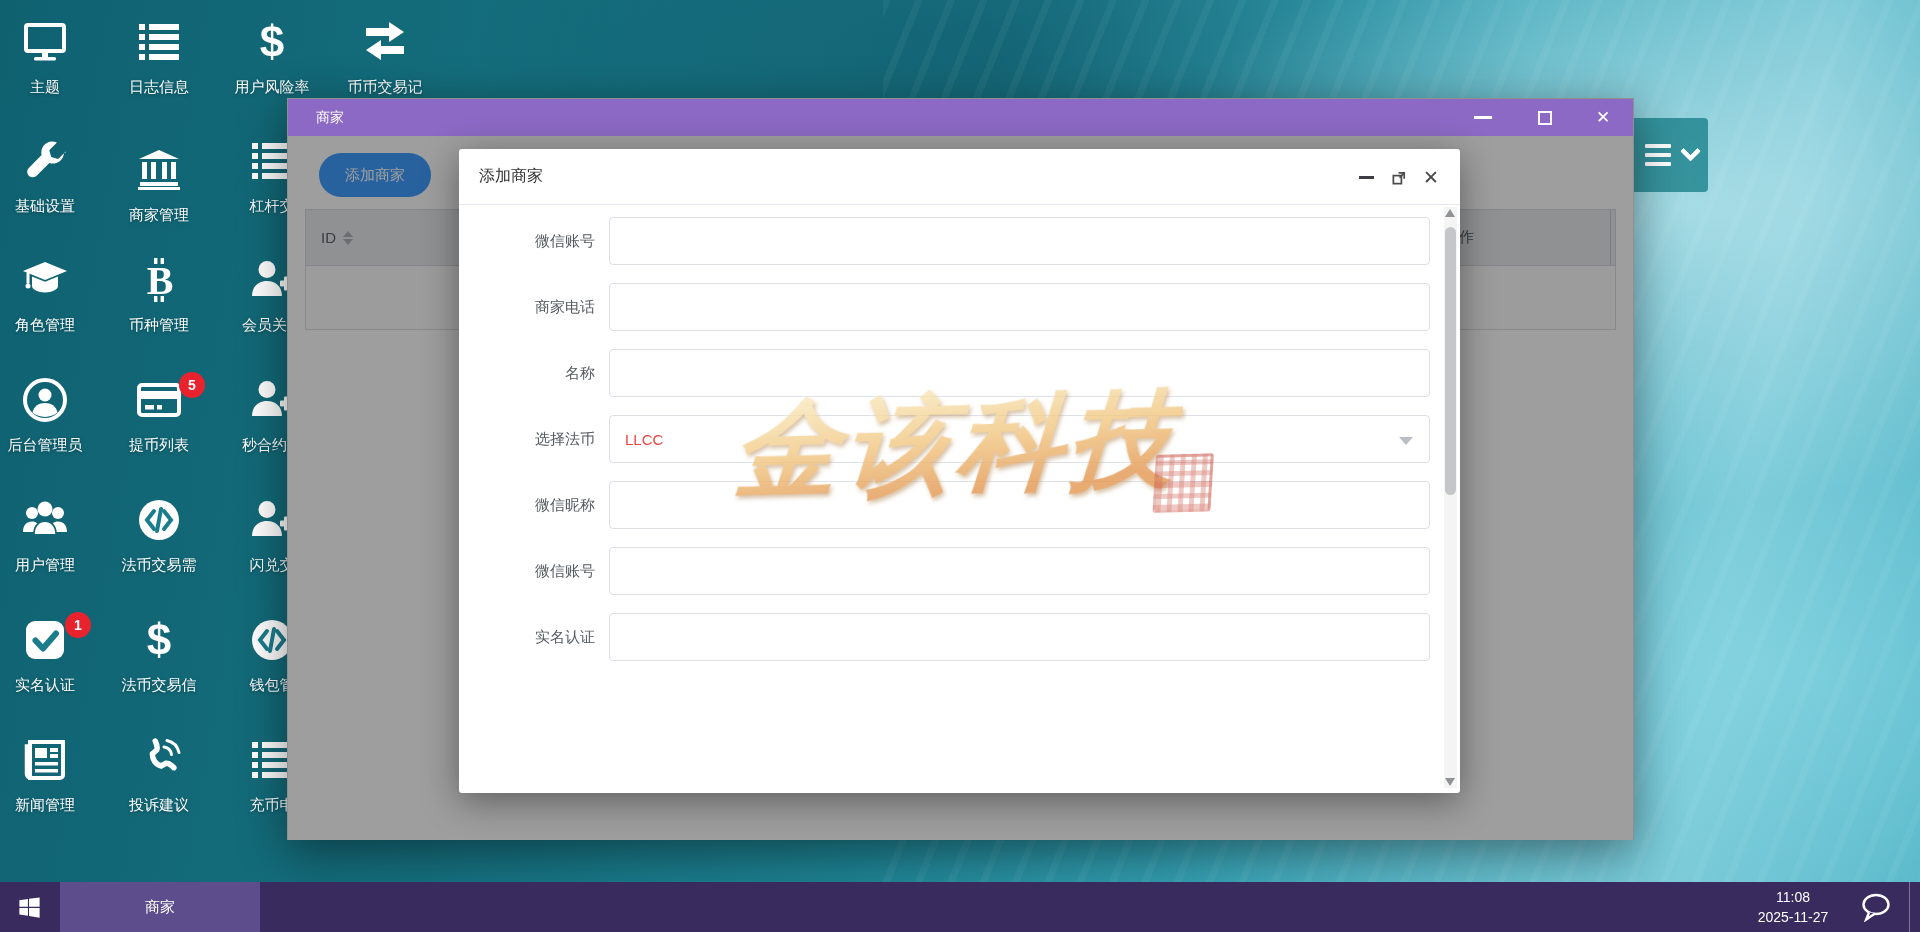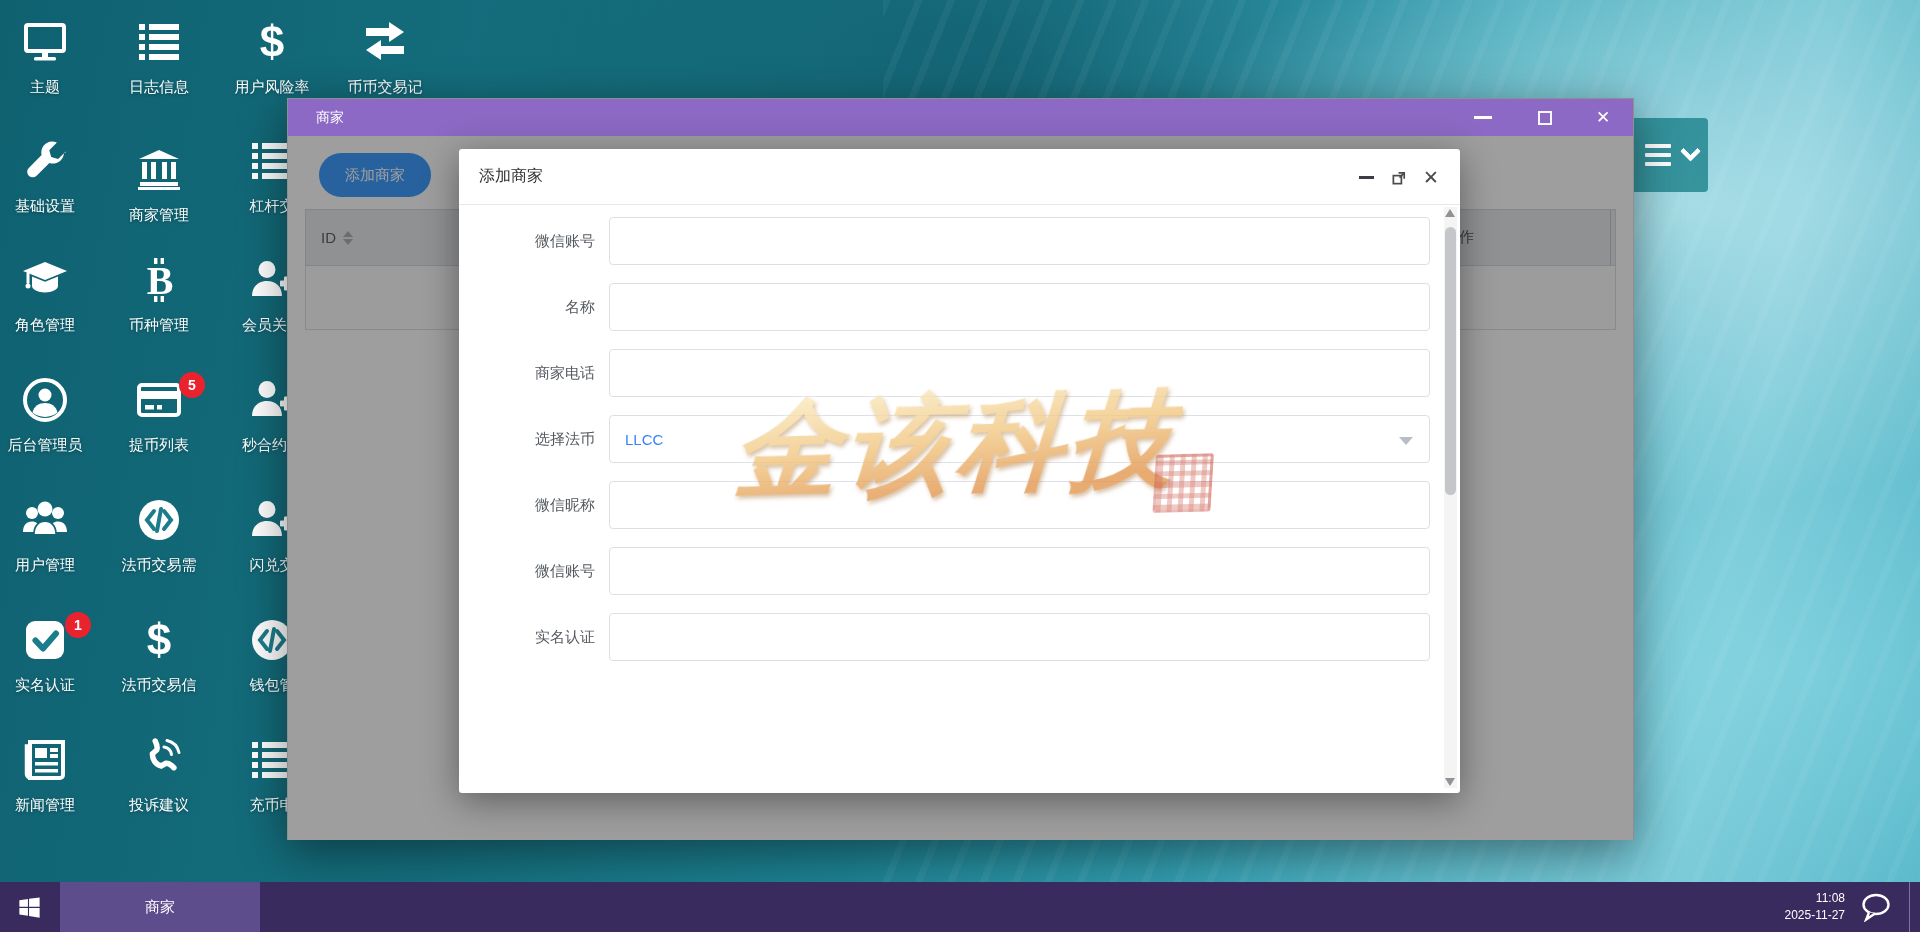--- a/index.html
+++ b/index.html
@@ -74,21 +74,21 @@
   .m-min { left:892px; } .m-exp { left:925px; } .m-close { left:957px; font-size:19px; color:#4a4a4a; }
   .m-min i { width:15px; height:3px; background:#3c3c44; display:block; }
   .modal-form { padding:12px 30px 0 0; }
   .frow { display:flex; align-items:center; margin-bottom:18px; }
   .flabel { width:150px; text-align:right; padding-right:14px; font-size:15px; color:#555a60;
     flex:none; white-space:nowrap; }
   .finput { flex:1; height:48px; border:1px solid #dcdfe6; border-radius:4px; background:#fff;
     display:flex; align-items:center; position:relative; }
   .finput input { border:none; outline:none; width:100%; height:100%; padding:0 15px; font-size:15px;
     color:#333; background:transparent; font-family:inherit; }
-  .fvalue { padding-left:15px; font-size:15px; color:#3b82f6; }
+  .fvalue { padding-left:15px; font-size:15px; color:#ef4444; }
   .caret { position:absolute; right:16px; top:21px; width:0; height:0;
     border-left:7px solid transparent; border-right:7px solid transparent; border-top:8px solid #b9bdc4; }
   .mscroll { position:absolute; right:3px; top:58px; bottom:5px; width:13px; background:#f4f4f4;
     z-index:3; }
   .sarr { position:absolute; left:1px; width:0; height:0; border:5.5px solid transparent; }
   .sarr.up { top:2px; border-bottom:8px solid #8f9296; border-top:none; }
   .sarr.dn { bottom:2px; border-top:8px solid #8f9296; border-bottom:none; }
   .sthumb { position:absolute; left:1px; top:20px; width:11px; height:268px; background:#c4c6c9;
     border-radius:6px; }
 
@@ -109,21 +109,21 @@
 
   
   .taskbar { position:absolute; left:0; bottom:0; width:1920px; height:50px;
     background:var(--taskbar,#3a2b5e); z-index:40; display:flex; align-items:stretch; color:#fff; }
   .start { width:58px; display:flex; align-items:center; justify-content:center; cursor:pointer; }
   .start svg { width:27px; height:27px; }
   .task { width:200px; margin-left:2px; display:flex; align-items:center; justify-content:center;
     font-size:15px; cursor:pointer; }
   .task.active { background:var(--task-active,#5d4d8c); }
   .tb-right { position:absolute; right:0; top:0; bottom:0; display:flex; align-items:center; }
-  .clock { width:104px; text-align:right; font-size:12px; line-height:1.45; cursor:default;
+  .clock { width:104px; text-align:center; font-size:14px; line-height:1.45; cursor:default;
     margin-right:14px; }
   .chat { width:34px; height:30px; margin-right:16px; cursor:pointer; }
   .chat svg { width:100%; height:100%; }
   .sep { width:1px; height:50px; background:rgba(255,255,255,.35); margin-right:10px; cursor:pointer; }
 </style>
 </head>
 <body>
 
 <div class="desktop">
 
@@ -439,27 +439,27 @@
       <span class="mbtn m-close">✕</span>
     </div>
     <div class="modal-form" id="modal-form">
         <div class="frow">
           <label class="flabel">微信账号</label>
           <div class="finput">
             <input value="" style="">
           </div>
         </div>
         <div class="frow">
-          <label class="flabel">名称</label>
+          <label class="flabel">商家电话</label>
           <div class="finput">
             <input value="" style="">
           </div>
         </div>
         <div class="frow">
-          <label class="flabel">商家电话</label>
+          <label class="flabel">名称</label>
           <div class="finput">
             <input value="" style="">
           </div>
         </div>
         <div class="frow">
           <label class="flabel">选择法币</label>
           <div class="finput fselect">
             <span class="fvalue">LLCC</span>
             <span class="caret"></span>
           </div>

